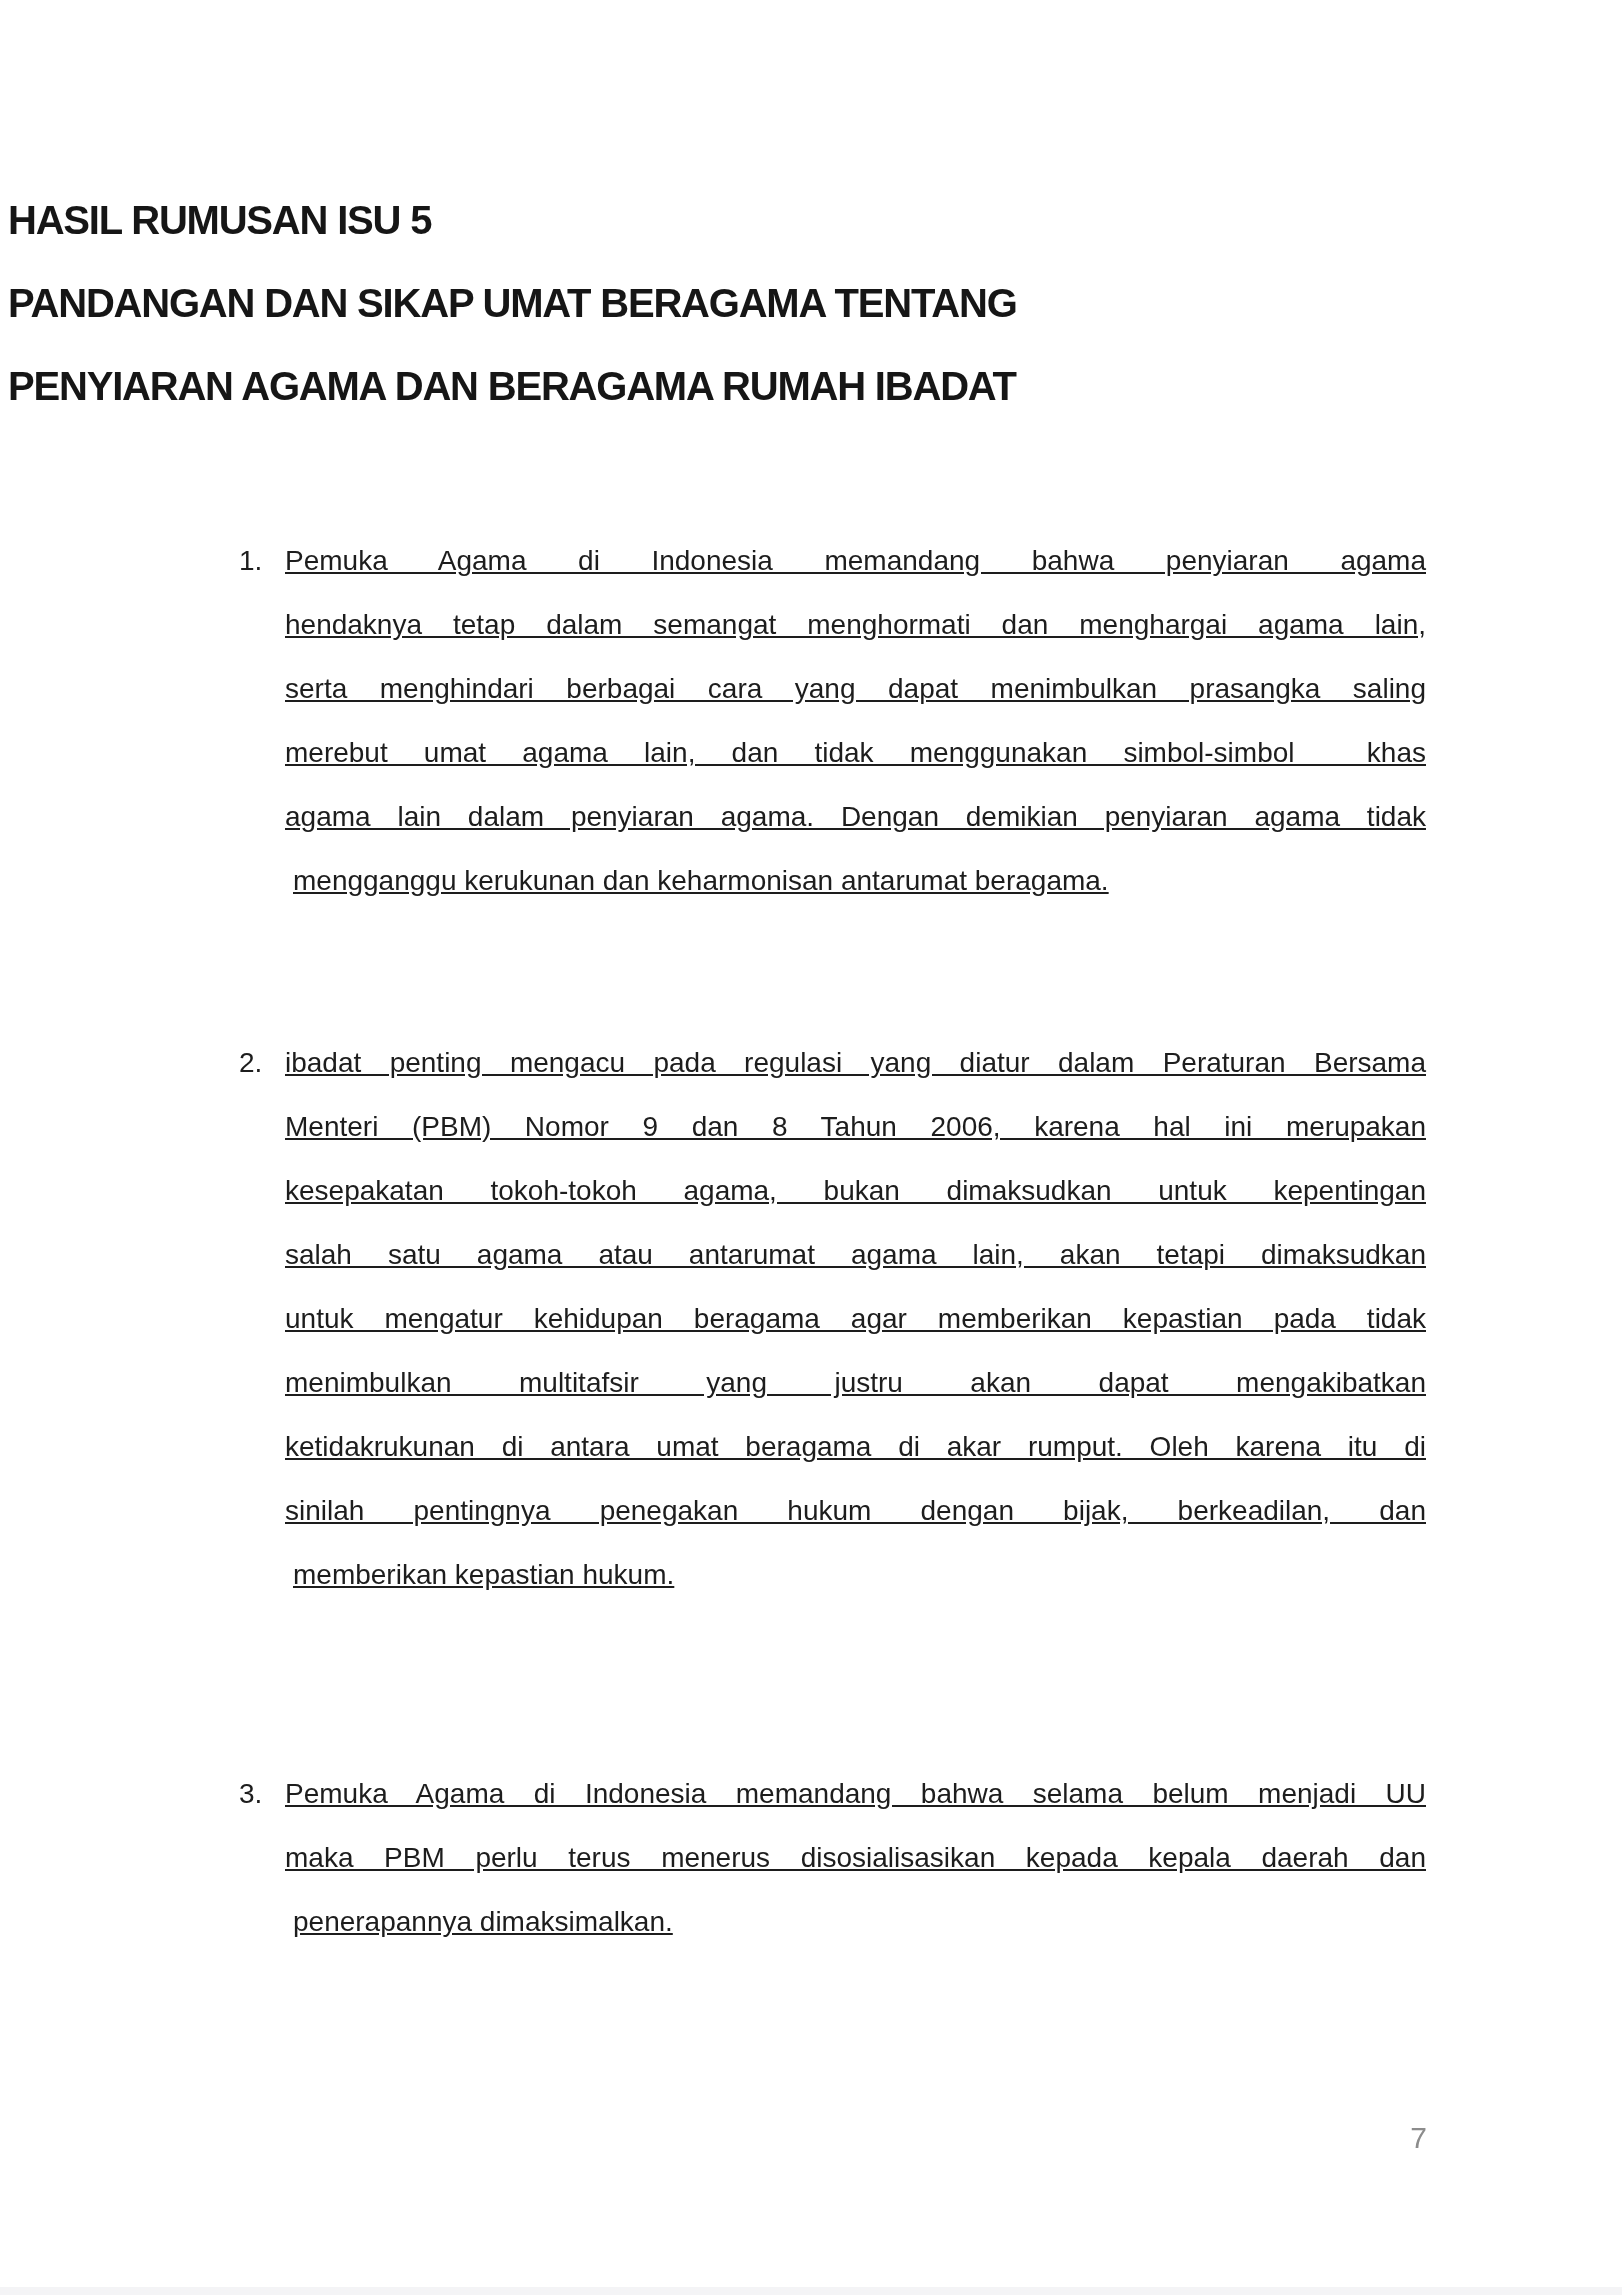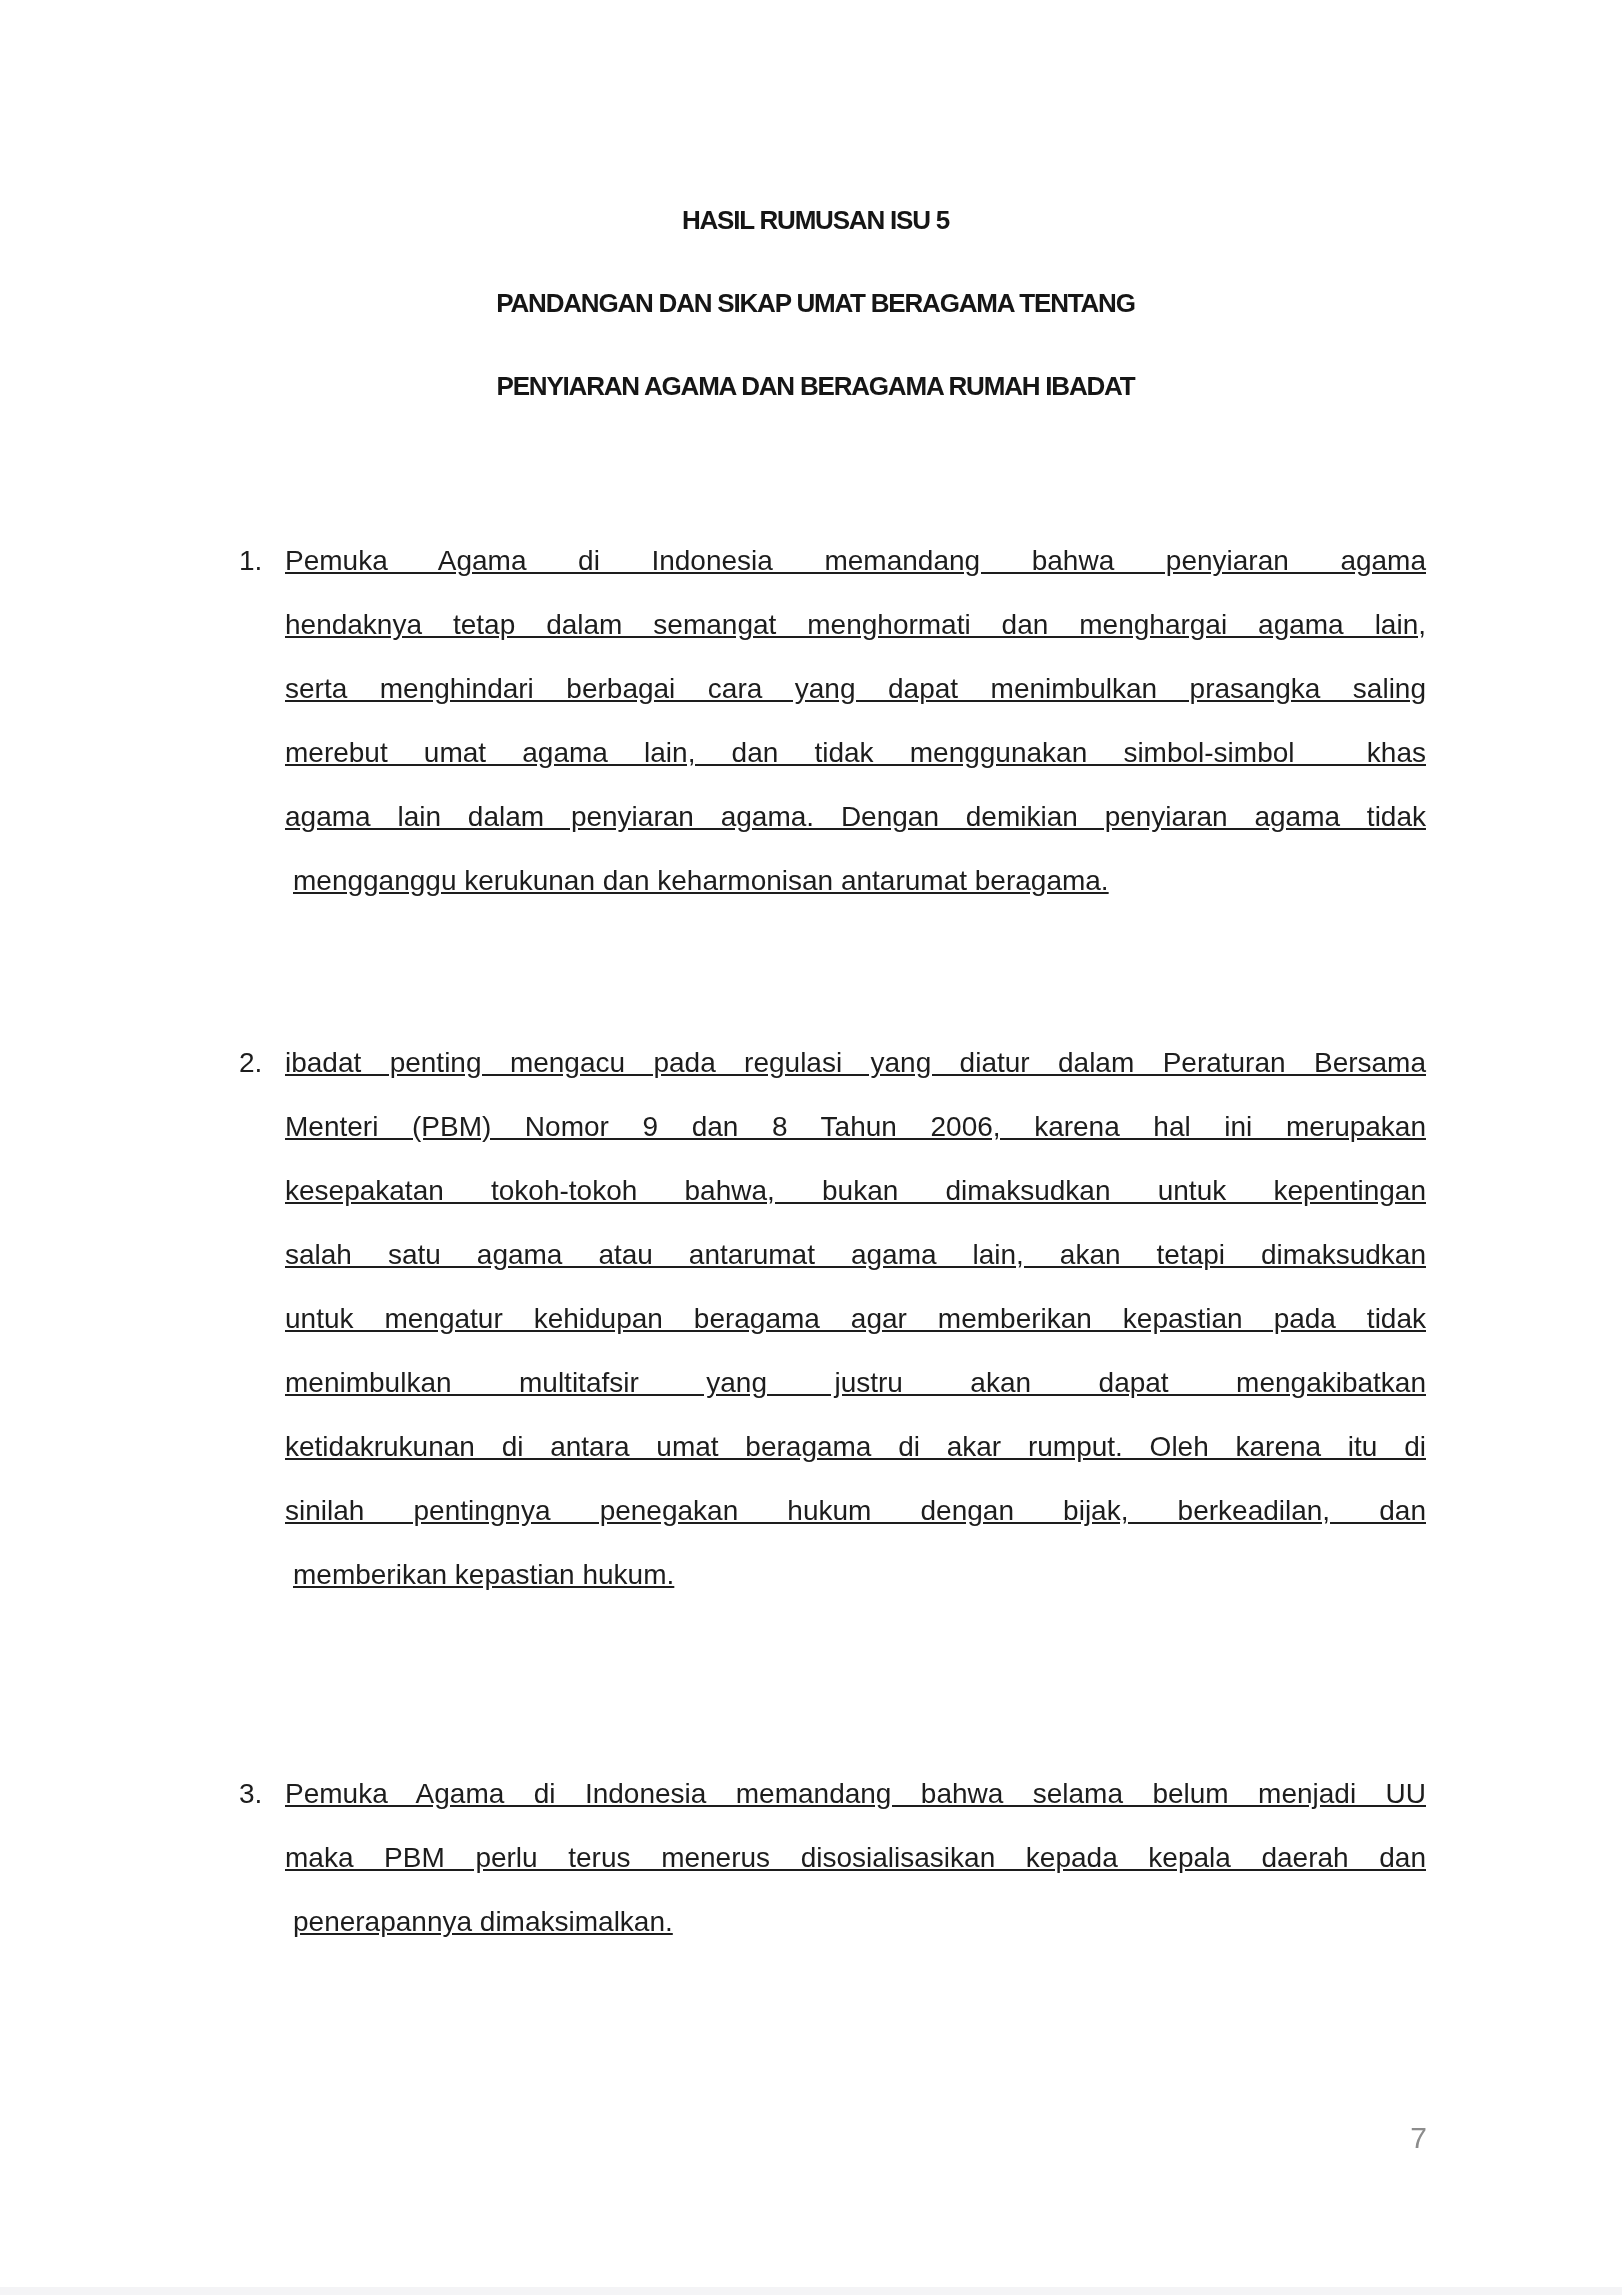--- a/index.html
+++ b/index.html
@@ -14,22 +14,22 @@
     background: #ffffff;
     overflow: hidden;
     font-family: "Liberation Sans", "DejaVu Sans", sans-serif;
     color: #1d1d1d;
   }
   .title-block {
     position: absolute;
     top: 179px;
     left: 8px;
     right: 0;
-    text-align: center;
-    font-size: 26px;
+    text-align: left;
+    font-size: 40px;
     font-weight: 700;
     letter-spacing: -1.2px;
     line-height: 83px;
     color: #161616;
   }
   .para {
     position: absolute;
     left: 239px;
     width: 1141px;
     padding-left: 46px;
@@ -93,21 +93,21 @@
         <div class="pline">agama lain dalam penyiaran agama. Dengan demikian penyiaran agama tidak</div>
         <div class="pline last">mengganggu kerukunan dan keharmonisan antarumat beragama.</div>
       </div>
   </div>
 
   <div class="para" id="para-2">
     <span class="num">2.</span>
     <div class="lines">
         <div class="pline">ibadat penting mengacu pada regulasi yang diatur dalam Peraturan Bersama</div>
         <div class="pline">Menteri (PBM) Nomor 9 dan 8 Tahun 2006, karena hal ini merupakan</div>
-        <div class="pline">kesepakatan tokoh-tokoh bahwa, bukan dimaksudkan untuk kepentingan</div>
+        <div class="pline">kesepakatan tokoh-tokoh agama, bukan dimaksudkan untuk kepentingan</div>
         <div class="pline">salah satu agama atau antarumat agama lain, akan tetapi dimaksudkan</div>
         <div class="pline">untuk mengatur kehidupan beragama agar memberikan kepastian pada tidak</div>
         <div class="pline">menimbulkan multitafsir yang justru akan dapat mengakibatkan</div>
         <div class="pline">ketidakrukunan di antara umat beragama di akar rumput. Oleh karena itu di</div>
         <div class="pline">sinilah pentingnya penegakan hukum dengan bijak, berkeadilan, dan</div>
         <div class="pline last">memberikan kepastian hukum.</div>
       </div>
   </div>
 
   <div class="para" id="para-3">

